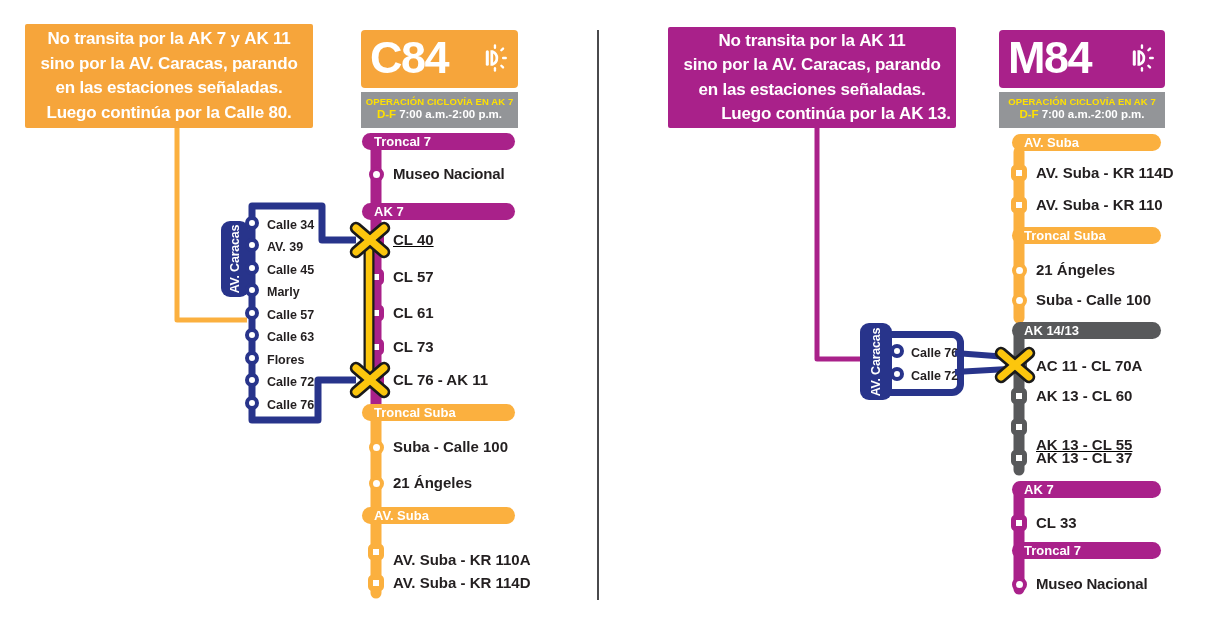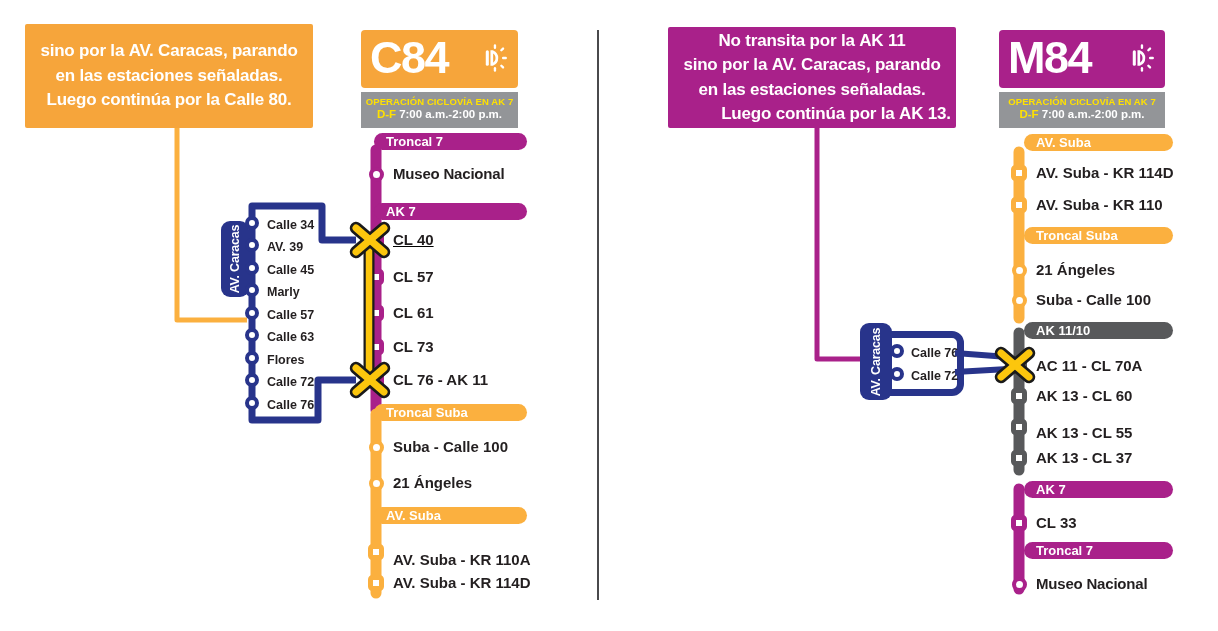--- a/index.html
+++ b/index.html
@@ -14,21 +14,21 @@
   .callout .b{font-weight:800;}
   .callout-line{white-space:nowrap;}
   .header{border-radius:4px;display:flex;align-items:center;position:absolute;}
   .code{color:#fff;font-size:45px;font-weight:800;letter-spacing:-1.5px;margin-left:9px;margin-top:-3px;}
   .hicon{position:absolute;right:10px;top:13px;}
   .opbar{color:#fff;text-align:center;padding-top:4px;box-sizing:border-box;}
   .ob1{color:#ffe100;font-size:9.5px;font-weight:800;letter-spacing:0.1px;}
   .ob2{font-size:11.5px;font-weight:700;margin-top:1px;color:#fff;}
   .ob2 .yb{color:#ffe100;font-weight:800;margin-right:3px;}
   .pill{border-radius:9px;color:#fff;font-size:13px;font-weight:800;line-height:17px;
-        padding-left:12px;box-sizing:border-box;white-space:nowrap;margin-left:12px;}
+        padding-left:12px;box-sizing:border-box;white-space:nowrap;}
   .stop-label{font-size:15px;font-weight:700;color:#231f20;line-height:18px;white-space:nowrap;}
   .stop-label.bold{font-weight:800;letter-spacing:-0.2px;}
   .marker{box-sizing:border-box;background:#fff;}
   .marker.circle{border-radius:50%;}
   .marker.square{border-radius:4.5px;}
   .dstop-label{font-size:12.5px;font-weight:700;color:#231f20;line-height:16px;white-space:nowrap;}
   .vlabel{border-radius:9px;}
   .vlabel span{position:absolute;left:50%;top:50%;transform:translate(-50%,-50%) rotate(-90deg);
                color:#fff;font-size:12.5px;font-weight:800;white-space:nowrap;letter-spacing:-0.2px;}
   .dbox{box-sizing:border-box;background:#fff;border:7px solid #28348b;border-radius:12px;}
@@ -42,20 +42,21 @@
       <line x1="376" y1="150" x2="376" y2="410" stroke="#a9218a" stroke-width="11" stroke-linecap="round"></line>
       <line x1="376" y1="414" x2="376" y2="593" stroke="#fbb03f" stroke-width="11" stroke-linecap="round"></line>
       <polyline points="356,240 322,240 322,206 252,206 252,420 318,420 318,380 356,380" fill="none" stroke="#28348b" stroke-width="7" stroke-linejoin="round"></polyline>
       <polyline points="817,128 817,359 864,359" fill="none" stroke="#a9218a" stroke-width="5" stroke-linejoin="round"></polyline>
       <line x1="1019" y1="152" x2="1019" y2="318" stroke="#fbb03f" stroke-width="11" stroke-linecap="round"></line>
       <line x1="1019" y1="333" x2="1019" y2="470" stroke="#58595b" stroke-width="11" stroke-linecap="round"></line>
       <line x1="1019" y1="489" x2="1019" y2="589" stroke="#a9218a" stroke-width="11" stroke-linecap="round"></line>
     </svg>
   <div id="dom-layer" class="layer">
       <div class="callout" style="left: 25px; top: 24px; width: 288px; height: 104px; background: rgb(246, 165, 59);">
+        <div class="callout-line" style="position: relative;"><span>No transita por la </span><span class="b">AK 7</span><span> y </span><span class="b">AK 11</span></div>
         <div class="callout-line" style="position: relative;"><span>sino por la </span><span class="b">AV. Caracas</span><span>, parando</span></div>
         <div class="callout-line" style="position: relative;"><span>en las estaciones señaladas.</span></div>
         <div class="callout-line" style="position: relative;"><span>Luego continúa por la </span><span class="b">Calle 80</span><span>.</span></div>
       </div>
       <div class="header" style="left: 361px; top: 30px; width: 157px; height: 58px; background: rgb(246, 165, 59);">
         <span class="code">C84</span>
         <svg class="hicon" width="27" height="30" viewBox="0 0 30 32">
           <g stroke="#ffffff" fill="none" stroke-linecap="round">
             <path d="M7 9 V23" stroke-width="3.4"></path>
             <path d="M12 23 V9 H13 A7.6 7.6 0 0 1 13 23 Z" stroke-width="3"></path>
@@ -139,37 +140,37 @@
             </g>
           </g>
         </svg>
       </div>
       <div class="opbar" style="left: 999px; top: 92px; width: 166px; height: 36px; background: rgb(147, 149, 152);">
         <div class="ob1"><span>OPERACIÓN CICLOVÍA EN AK 7</span></div>
         <div class="ob2"><span class="yb">D-F</span><span>7:00 a.m.-2:00 p.m.</span></div>
       </div>
       <div class="pill" style="left: 1012px; top: 134px; width: 149px; height: 17px; background: rgb(251, 176, 63);"><span>AV. Suba</span></div>
       <div class="pill" style="left: 1012px; top: 227px; width: 149px; height: 17px; background: rgb(251, 176, 63);"><span>Troncal Suba</span></div>
-      <div class="pill" style="left: 1012px; top: 322px; width: 149px; height: 17px; background: rgb(88, 89, 91);"><span>AK 11/10</span></div>
+      <div class="pill" style="left: 1012px; top: 322px; width: 149px; height: 17px; background: rgb(88, 89, 91);"><span>AK 14/13</span></div>
       <div class="pill" style="left: 1012px; top: 481px; width: 149px; height: 17px; background: rgb(169, 33, 138);"><span>AK 7</span></div>
       <div class="pill" style="left: 1012px; top: 542px; width: 149px; height: 17px; background: rgb(169, 33, 138);"><span>Troncal 7</span></div>
       <div class="marker square" style="left: 1011px; top: 165px; width: 16px; height: 16px; border: 5px solid rgb(251, 176, 63);"></div>
       <div style="left: 1036px; top: 164px;"><span class="stop-label">AV. Suba - KR 114D</span></div>
       <div class="marker square" style="left: 1011px; top: 197px; width: 16px; height: 16px; border: 5px solid rgb(251, 176, 63);"></div>
       <div style="left: 1036px; top: 196px;"><span class="stop-label">AV. Suba - KR 110</span></div>
       <div class="marker circle" style="left: 1011.5px; top: 262.5px; width: 15px; height: 15px; border: 4.5px solid rgb(251, 176, 63);"></div>
       <div style="left: 1036px; top: 261px;"><span class="stop-label">21 Ángeles</span></div>
       <div class="marker circle" style="left: 1011.5px; top: 292.5px; width: 15px; height: 15px; border: 4.5px solid rgb(251, 176, 63);"></div>
       <div style="left: 1036px; top: 291px;"><span class="stop-label">Suba - Calle 100</span></div>
       <div class="marker square" style="left: 1011px; top: 358px; width: 16px; height: 16px; border: 5px solid rgb(88, 89, 91);"></div>
       <div style="left: 1036px; top: 357px;"><span class="stop-label">AC 11 - CL 70A</span></div>
       <div class="marker square" style="left: 1011px; top: 388px; width: 16px; height: 16px; border: 5px solid rgb(88, 89, 91);"></div>
       <div style="left: 1036px; top: 387px;"><span class="stop-label">AK 13 - CL 60</span></div>
       <div class="marker square" style="left: 1011px; top: 419px; width: 16px; height: 16px; border: 5px solid rgb(88, 89, 91);"></div>
-      <div style="left: 1036px; top: 424px;"><span class="stop-label">AK 13 - CL 55</span></div>
+      <div style="left: 1036px; top: 436px; text-decoration: underline;"><span class="stop-label">AK 13 - CL 55</span></div>
       <div class="marker square" style="left: 1011px; top: 450px; width: 16px; height: 16px; border: 5px solid rgb(88, 89, 91);"></div>
       <div style="left: 1036px; top: 449px;"><span class="stop-label">AK 13 - CL 37</span></div>
       <div class="marker square" style="left: 1011px; top: 515px; width: 16px; height: 16px; border: 5px solid rgb(169, 33, 138);"></div>
       <div style="left: 1036px; top: 514px;"><span class="stop-label">CL 33</span></div>
       <div class="marker circle" style="left: 1011.5px; top: 576.5px; width: 15px; height: 15px; border: 4.5px solid rgb(169, 33, 138);"></div>
       <div style="left: 1036px; top: 575px;"><span class="stop-label bold">Museo Nacional</span></div>
       <div class="dbox" style="left: 863px; top: 331px; width: 101px; height: 65px; border-color: rgb(40, 52, 139);"></div>
       <div class="vlabel" style="left: 860px; top: 323px; width: 32px; height: 77px; background: rgb(40, 52, 139);">
         <span>AV. Caracas</span>
       </div>

